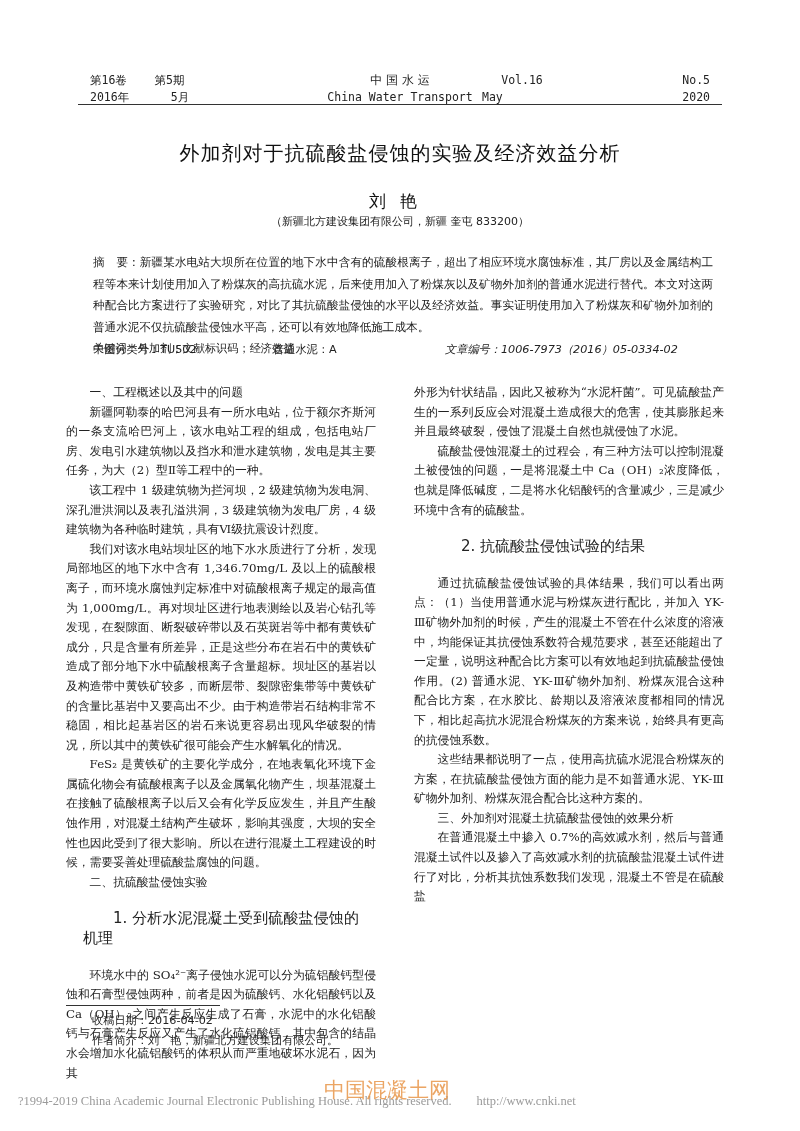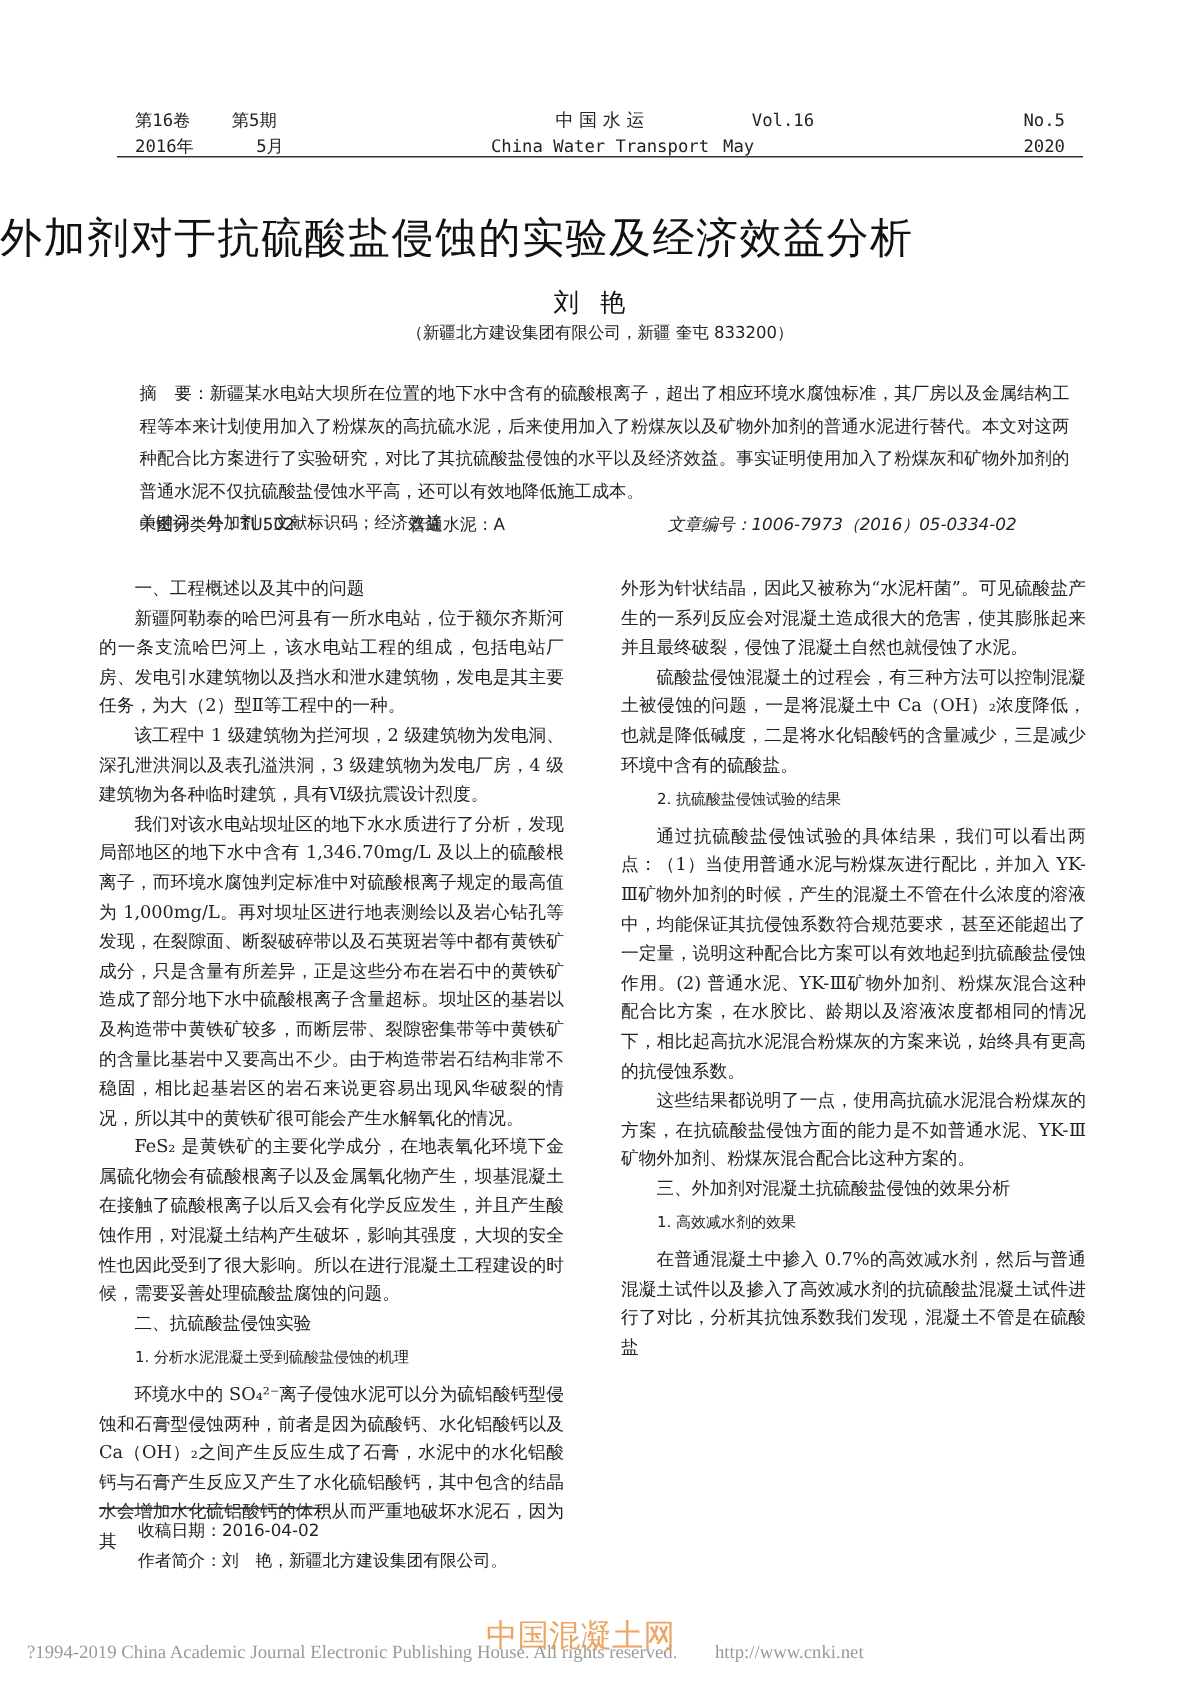--- a/index.html
+++ b/index.html
@@ -1,29 +1,29 @@
 <!DOCTYPE html>
 <html><head>
 <meta charset="utf-8">
 <style>
   html, body { margin:0; padding:0; background:#ffffff; }
   body { width:800px; height:1131px; position:relative; overflow:hidden;
          font-family:"DejaVu Serif", "Liberation Serif", serif; color:#1e1e1e; }
   .hdr { position:absolute; font-family:"DejaVu Sans Mono","Liberation Mono",monospace; font-size:11.5px; color:#222; line-height:17px; }
   .hdr-rule { position:absolute; left:78px; right:78px; top:104px; border-top:1.4px solid #333; }
-  .title { position:absolute; left:0; right:0; top:140px; font-family:Liberation Mono, monospace; font-size:28px; letter-spacing:1px; color:#111; }
+  .title { position:absolute; left:0; right:0; top:140px; text-align:center; font-family:Liberation Mono, monospace; font-size:20px; letter-spacing:1px; color:#111; }
   .author { position:absolute; left:0; right:0; top:190px; text-align:center; font-family:"DejaVu Sans","Liberation Sans",sans-serif; font-size:17px; letter-spacing:14px; color:#111; }
   .affil { position:absolute; left:0; right:0; top:214px; text-align:center; font-family:"DejaVu Sans","Liberation Sans",sans-serif; font-size:11px; color:#222; }
   .abs { position:absolute; left:93px; width:620px; top:252px; font-size:11.6px; line-height:21.5px; text-align:justify; color:#222; }
   .abs .lbl { font-family:"DejaVu Sans","Liberation Sans",sans-serif; }
   .meta { position:absolute; top:342px; font-family:"DejaVu Sans","Liberation Sans",sans-serif; font-size:11.2px; color:#222; }
   .col { position:absolute; top:383px; width:310px; font-size:11.8px; line-height:19.6px; text-align:justify; color:#222; }
   .col p { margin:0; text-indent:2em; }
   .col h3 { margin:0; font-weight:normal; font-size:11.8px; text-indent:2em; font-family:"DejaVu Sans","Liberation Sans",sans-serif; line-height:19.6px; }
-  .col h4 { margin:4px; font-weight:normal; font-size:10px; text-indent:2em; font-family:"DejaVu Sans","Liberation Sans",sans-serif; line-height:19.6px; }
+  .col h4 { margin:17px; font-weight:normal; font-size:15px; text-indent:2em; font-family:"DejaVu Sans","Liberation Sans",sans-serif; line-height:19.6px; }
   #col-left { left:66px; }
   #col-right { left:414px; }
   .fn-rule { position:absolute; left:66px; width:154px; top:1005px; border-top:1px solid #333; }
   .fn { position:absolute; left:92px; font-family:"DejaVu Sans","Liberation Sans",sans-serif; font-size:11.2px; color:#222; }
   .copy { position:absolute; left:18px; top:1093px; font-family:"Liberation Serif","DejaVu Serif",serif; font-size:12.5px; color:#9a9a9a; white-space:nowrap; }
   .wm { position:absolute; left:324px; top:1076px; font-family:"DejaVu Sans","Liberation Sans",sans-serif; font-size:21px; color:#e8964a; opacity:0.85; letter-spacing:0; white-space:nowrap; }
 </style>
 </head>
 <body>
 
@@ -69,21 +69,20 @@
     <h4>1. 分析水泥混凝土受到硫酸盐侵蚀的机理</h4>
     <p>环境水中的 SO₄²⁻离子侵蚀水泥可以分为硫铝酸钙型侵蚀和石膏型侵蚀两种，前者是因为硫酸钙、水化铝酸钙以及 Ca（OH）₂之间产生反应生成了石膏，水泥中的水化铝酸钙与石膏产生反应又产生了水化硫铝酸钙，其中包含的结晶水会增加水化硫铝酸钙的体积从而严重地破坏水泥石，因为其</p>
   </div>
 <div class="col" id="col-right">
     <p style="text-indent: 0px;">外形为针状结晶，因此又被称为“水泥杆菌”。可见硫酸盐产生的一系列反应会对混凝土造成很大的危害，使其膨胀起来并且最终破裂，侵蚀了混凝土自然也就侵蚀了水泥。</p>
     <p>硫酸盐侵蚀混凝土的过程会，有三种方法可以控制混凝土被侵蚀的问题，一是将混凝土中 Ca（OH）₂浓度降低，也就是降低碱度，二是将水化铝酸钙的含量减少，三是减少环境中含有的硫酸盐。</p>
     <h4>2. 抗硫酸盐侵蚀试验的结果</h4>
     <p>通过抗硫酸盐侵蚀试验的具体结果，我们可以看出两点：（1）当使用普通水泥与粉煤灰进行配比，并加入 YK-Ⅲ矿物外加剂的时候，产生的混凝土不管在什么浓度的溶液中，均能保证其抗侵蚀系数符合规范要求，甚至还能超出了一定量，说明这种配合比方案可以有效地起到抗硫酸盐侵蚀作用。(2) 普通水泥、YK-Ⅲ矿物外加剂、粉煤灰混合这种配合比方案，在水胶比、龄期以及溶液浓度都相同的情况下，相比起高抗水泥混合粉煤灰的方案来说，始终具有更高的抗侵蚀系数。</p>
     <p>这些结果都说明了一点，使用高抗硫水泥混合粉煤灰的方案，在抗硫酸盐侵蚀方面的能力是不如普通水泥、YK-Ⅲ矿物外加剂、粉煤灰混合配合比这种方案的。</p>
     <h3>三、外加剂对混凝土抗硫酸盐侵蚀的效果分析</h3>
-    <h4>1. 高效减水剂的效果</h4>
     <p>在普通混凝土中掺入 0.7%的高效减水剂，然后与普通混凝土试件以及掺入了高效减水剂的抗硫酸盐混凝土试件进行了对比，分析其抗蚀系数我们发现，混凝土不管是在硫酸盐</p>
   </div>
 
 <div class="fn-rule"></div>
 <div class="fn" style="top:1013px;">收稿日期：2016-04-02</div>
 <div class="fn" style="top:1033px;">作者简介：刘　艳，新疆北方建设集团有限公司。</div>
 
 <div class="copy">?1994-2019 China Academic Journal Electronic Publishing House. All rights reserved.　　http://www.cnki.net</div>
 <div class="wm" style="color: rgb(232, 150, 74);">中国混凝土网</div>
 

